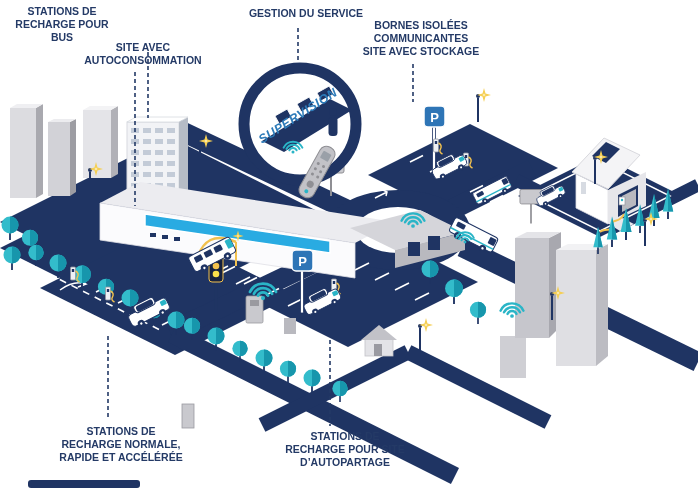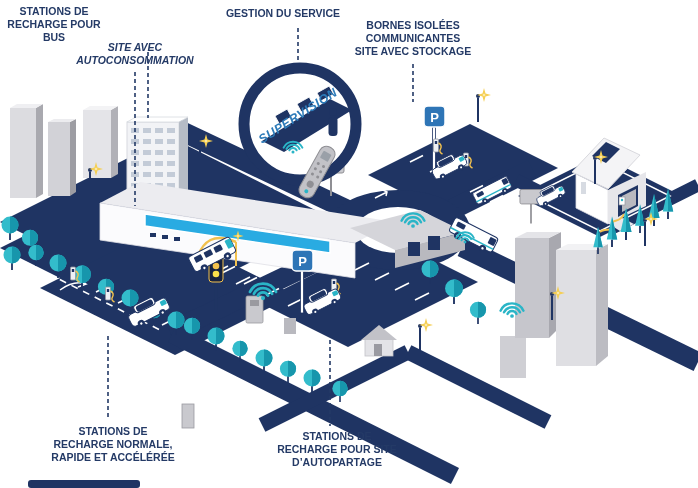--- a/index.html
+++ b/index.html
@@ -1,20 +1,20 @@
 <!DOCTYPE html>
 <html><head>
 <meta charset="utf-8">
 <style>
   html,body{margin:0;padding:0;background:#fff;}
   .stage{position:relative;width:698px;height:488px;background:#ffffff;overflow:hidden;
          font-family:"Liberation Sans",sans-serif;}
   .scene-svg{position:absolute;left:0;top:0;}
   .lbl{position:absolute;font-weight:700;font-size:10.5px;line-height:13px;color:#243a66;
-       text-align:center;white-space:pre-line;letter-spacing:0;}
+       text-align:center;white-space:pre-line;letter-spacing:0;padding-left:8px;}
   
   .navy{fill:#1f3463;}
   .roadln{stroke:#1f3463;fill:none;}
   .teal-stroke{stroke:#2ab5c7;fill:none;stroke-linecap:round;}
   .leader{stroke:#243a66;stroke-width:1.6;stroke-dasharray:4 3;fill:none;}
   .sup-text{font-weight:700;font-style:italic;font-size:12.5px;fill:#2d7bb9;letter-spacing:.5px;
             font-family:"Liberation Sans",sans-serif;}
   .p-text{font-weight:700;font-size:13px;fill:#ffffff;text-anchor:middle;
           font-family:"Liberation Sans",sans-serif;}
 </style>
@@ -372,23 +372,23 @@
     <line class="leader" x1="108" y1="336" x2="108" y2="420"></line>
     <line class="leader" x1="330" y1="340" x2="330" y2="426"></line>
   </g>
 
   <rect x="28" y="480" width="112" height="8" rx="3" fill="#1f3463"></rect>
 </svg>
 
 <div class="lbl" style="left:0px;top:5px;width:108px;">STATIONS DE
 RECHARGE POUR
 BUS</div>
-<div class="lbl" style="left:67px;top:41px;width:136px;font-style:italic;">SITE AVEC
+<div class="lbl" style="left:67px;top:41px;width:136px;">SITE AVEC
 AUTOCONSOMMATION</div>
-<div class="lbl" style="left:221px;top:7px;width:124px;">GESTION DU SERVICE</div>
+<div class="lbl" style="left:236px;top:7px;width:124px;">GESTION DU SERVICE</div>
 <div class="lbl" style="left:346px;top:19px;width:134px;text-align:center;">BORNES ISOLÉES
 COMMUNICANTES
 SITE AVEC STOCKAGE</div>
 <div class="lbl" style="left:36px;top:425px;width:154px;">STATIONS DE
 RECHARGE NORMALE,
 RAPIDE ET ACCÉLÉRÉE</div>
 <div class="lbl" style="left:260px;top:430px;width:154px;">STATIONS DE
 RECHARGE POUR SITE
 D’AUTOPARTAGE</div>
 

